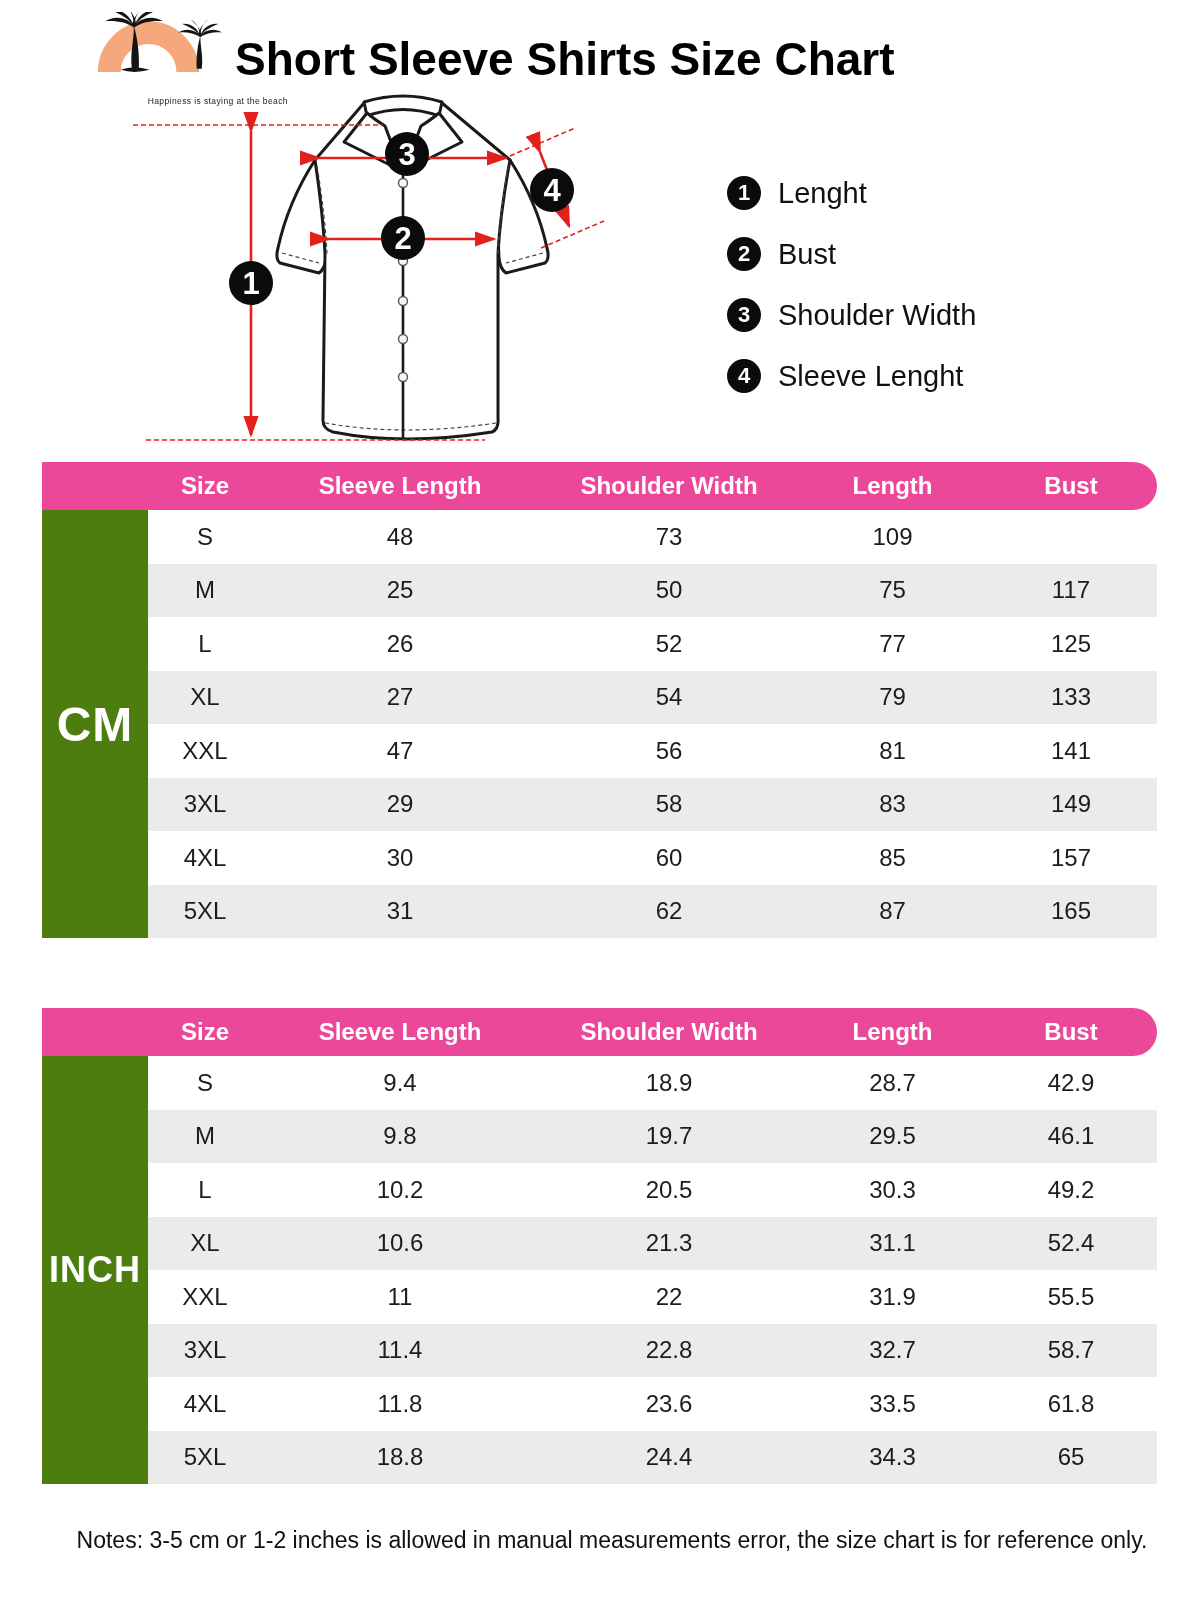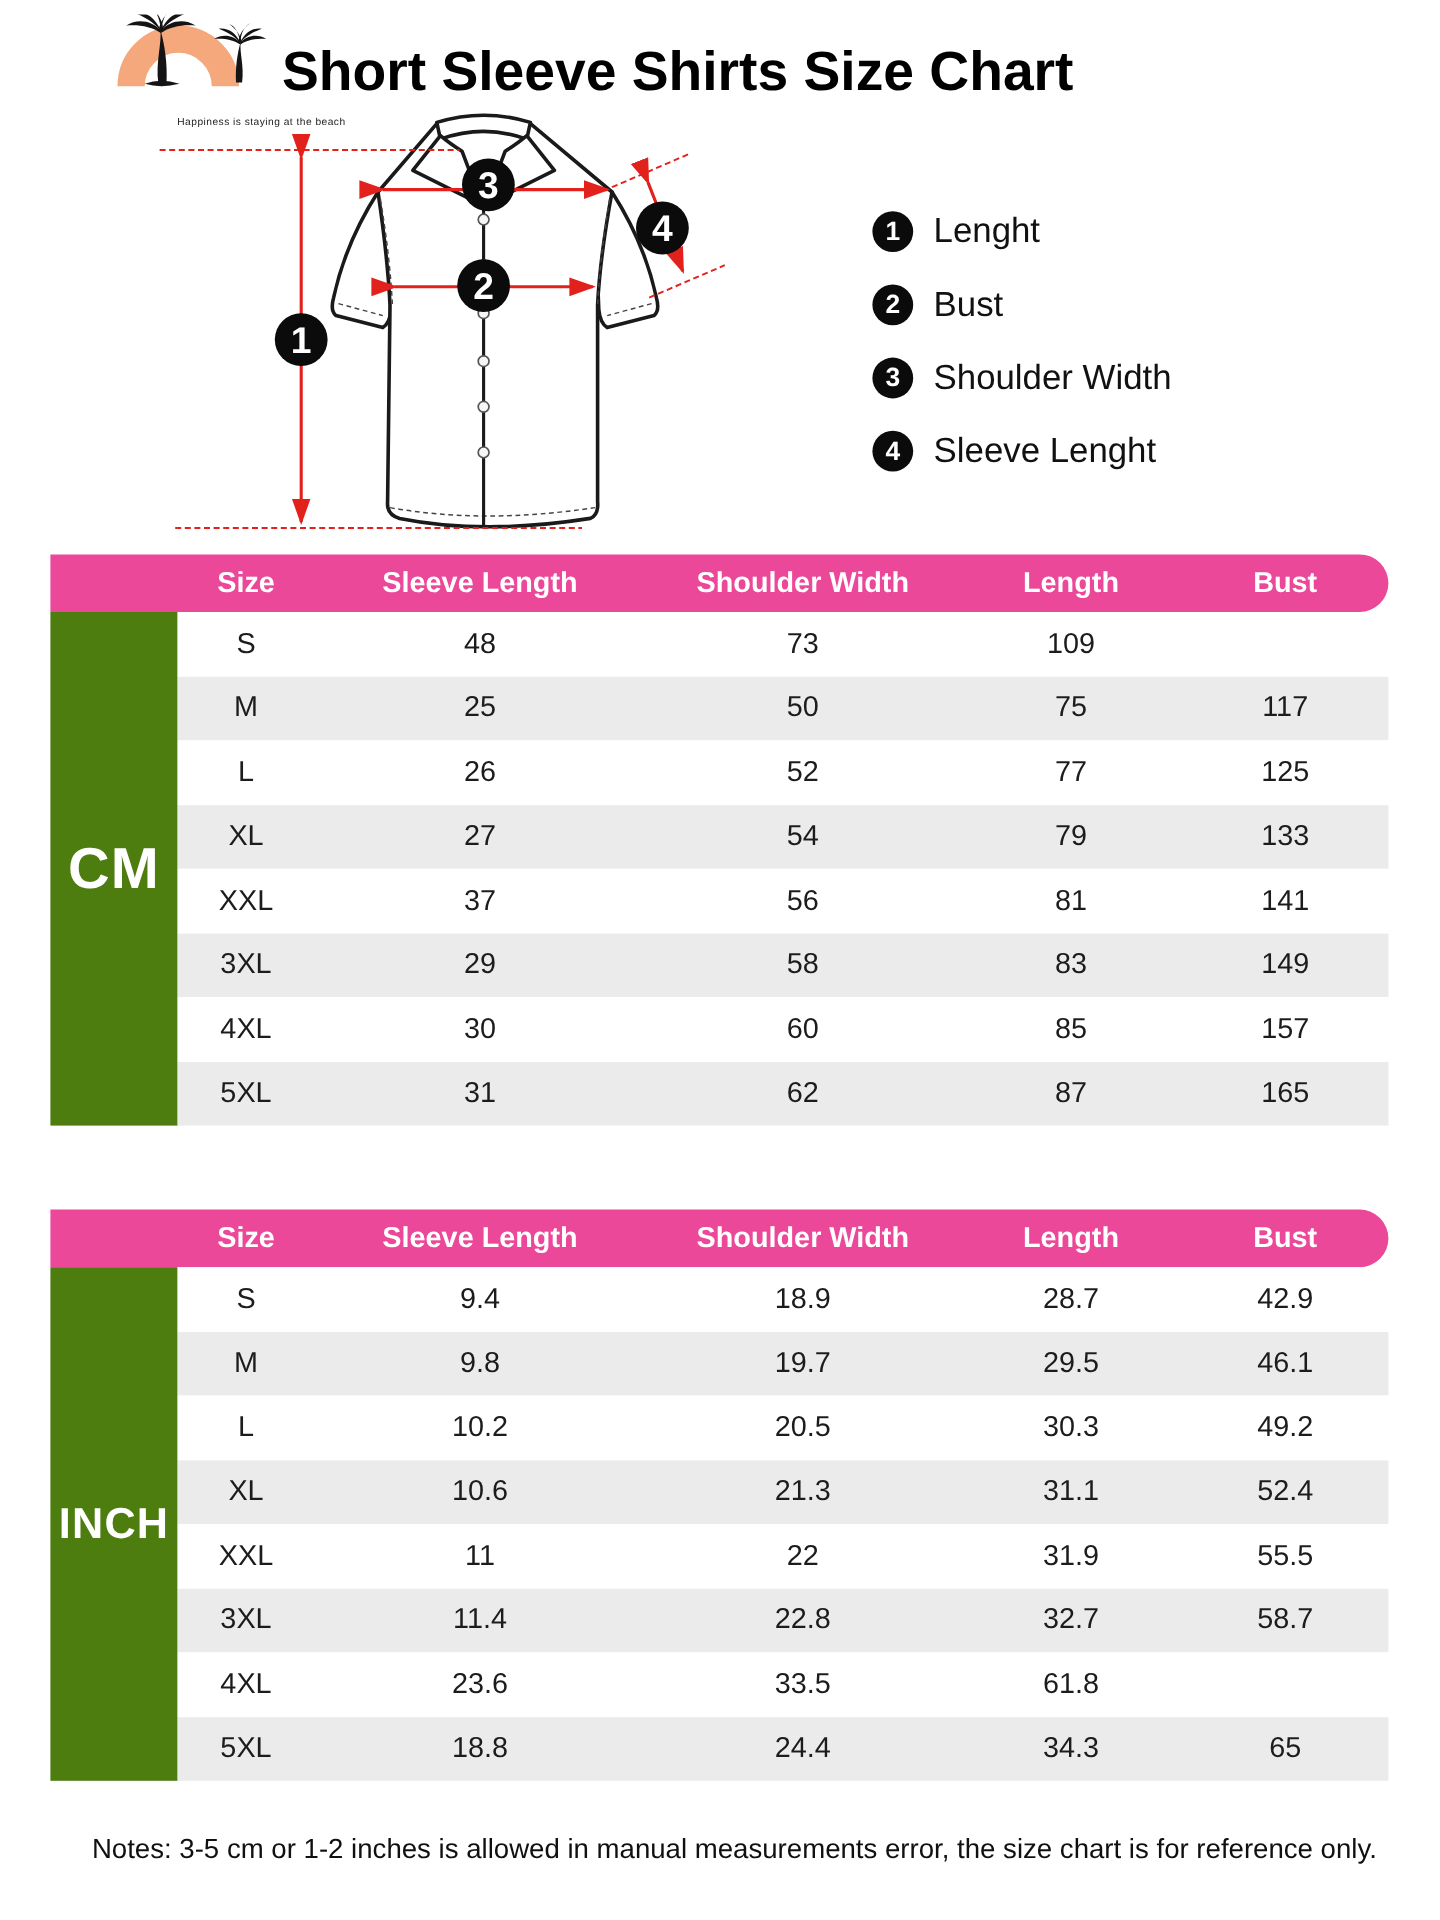--- a/index.html
+++ b/index.html
@@ -215,21 +215,21 @@
         </div>
         <div class="trow">
           <div class="td">XL</div>
           <div class="td">27</div>
           <div class="td">54</div>
           <div class="td">79</div>
           <div class="td">133</div>
         </div>
         <div class="trow">
           <div class="td">XXL</div>
-          <div class="td">37</div>
+          <div class="td">47</div>
           <div class="td">56</div>
           <div class="td">81</div>
           <div class="td">141</div>
         </div>
         <div class="trow">
           <div class="td">3XL</div>
           <div class="td">29</div>
           <div class="td">58</div>
           <div class="td">83</div>
           <div class="td">149</div>
@@ -301,20 +301,21 @@
         </div>
         <div class="trow">
           <div class="td">3XL</div>
           <div class="td">11.4</div>
           <div class="td">22.8</div>
           <div class="td">32.7</div>
           <div class="td">58.7</div>
         </div>
         <div class="trow">
           <div class="td">4XL</div>
+          <div class="td">11.8</div>
           <div class="td">23.6</div>
           <div class="td">33.5</div>
           <div class="td">61.8</div>
         </div>
         <div class="trow">
           <div class="td">5XL</div>
           <div class="td">18.8</div>
           <div class="td">24.4</div>
           <div class="td">34.3</div>
           <div class="td">65</div>

